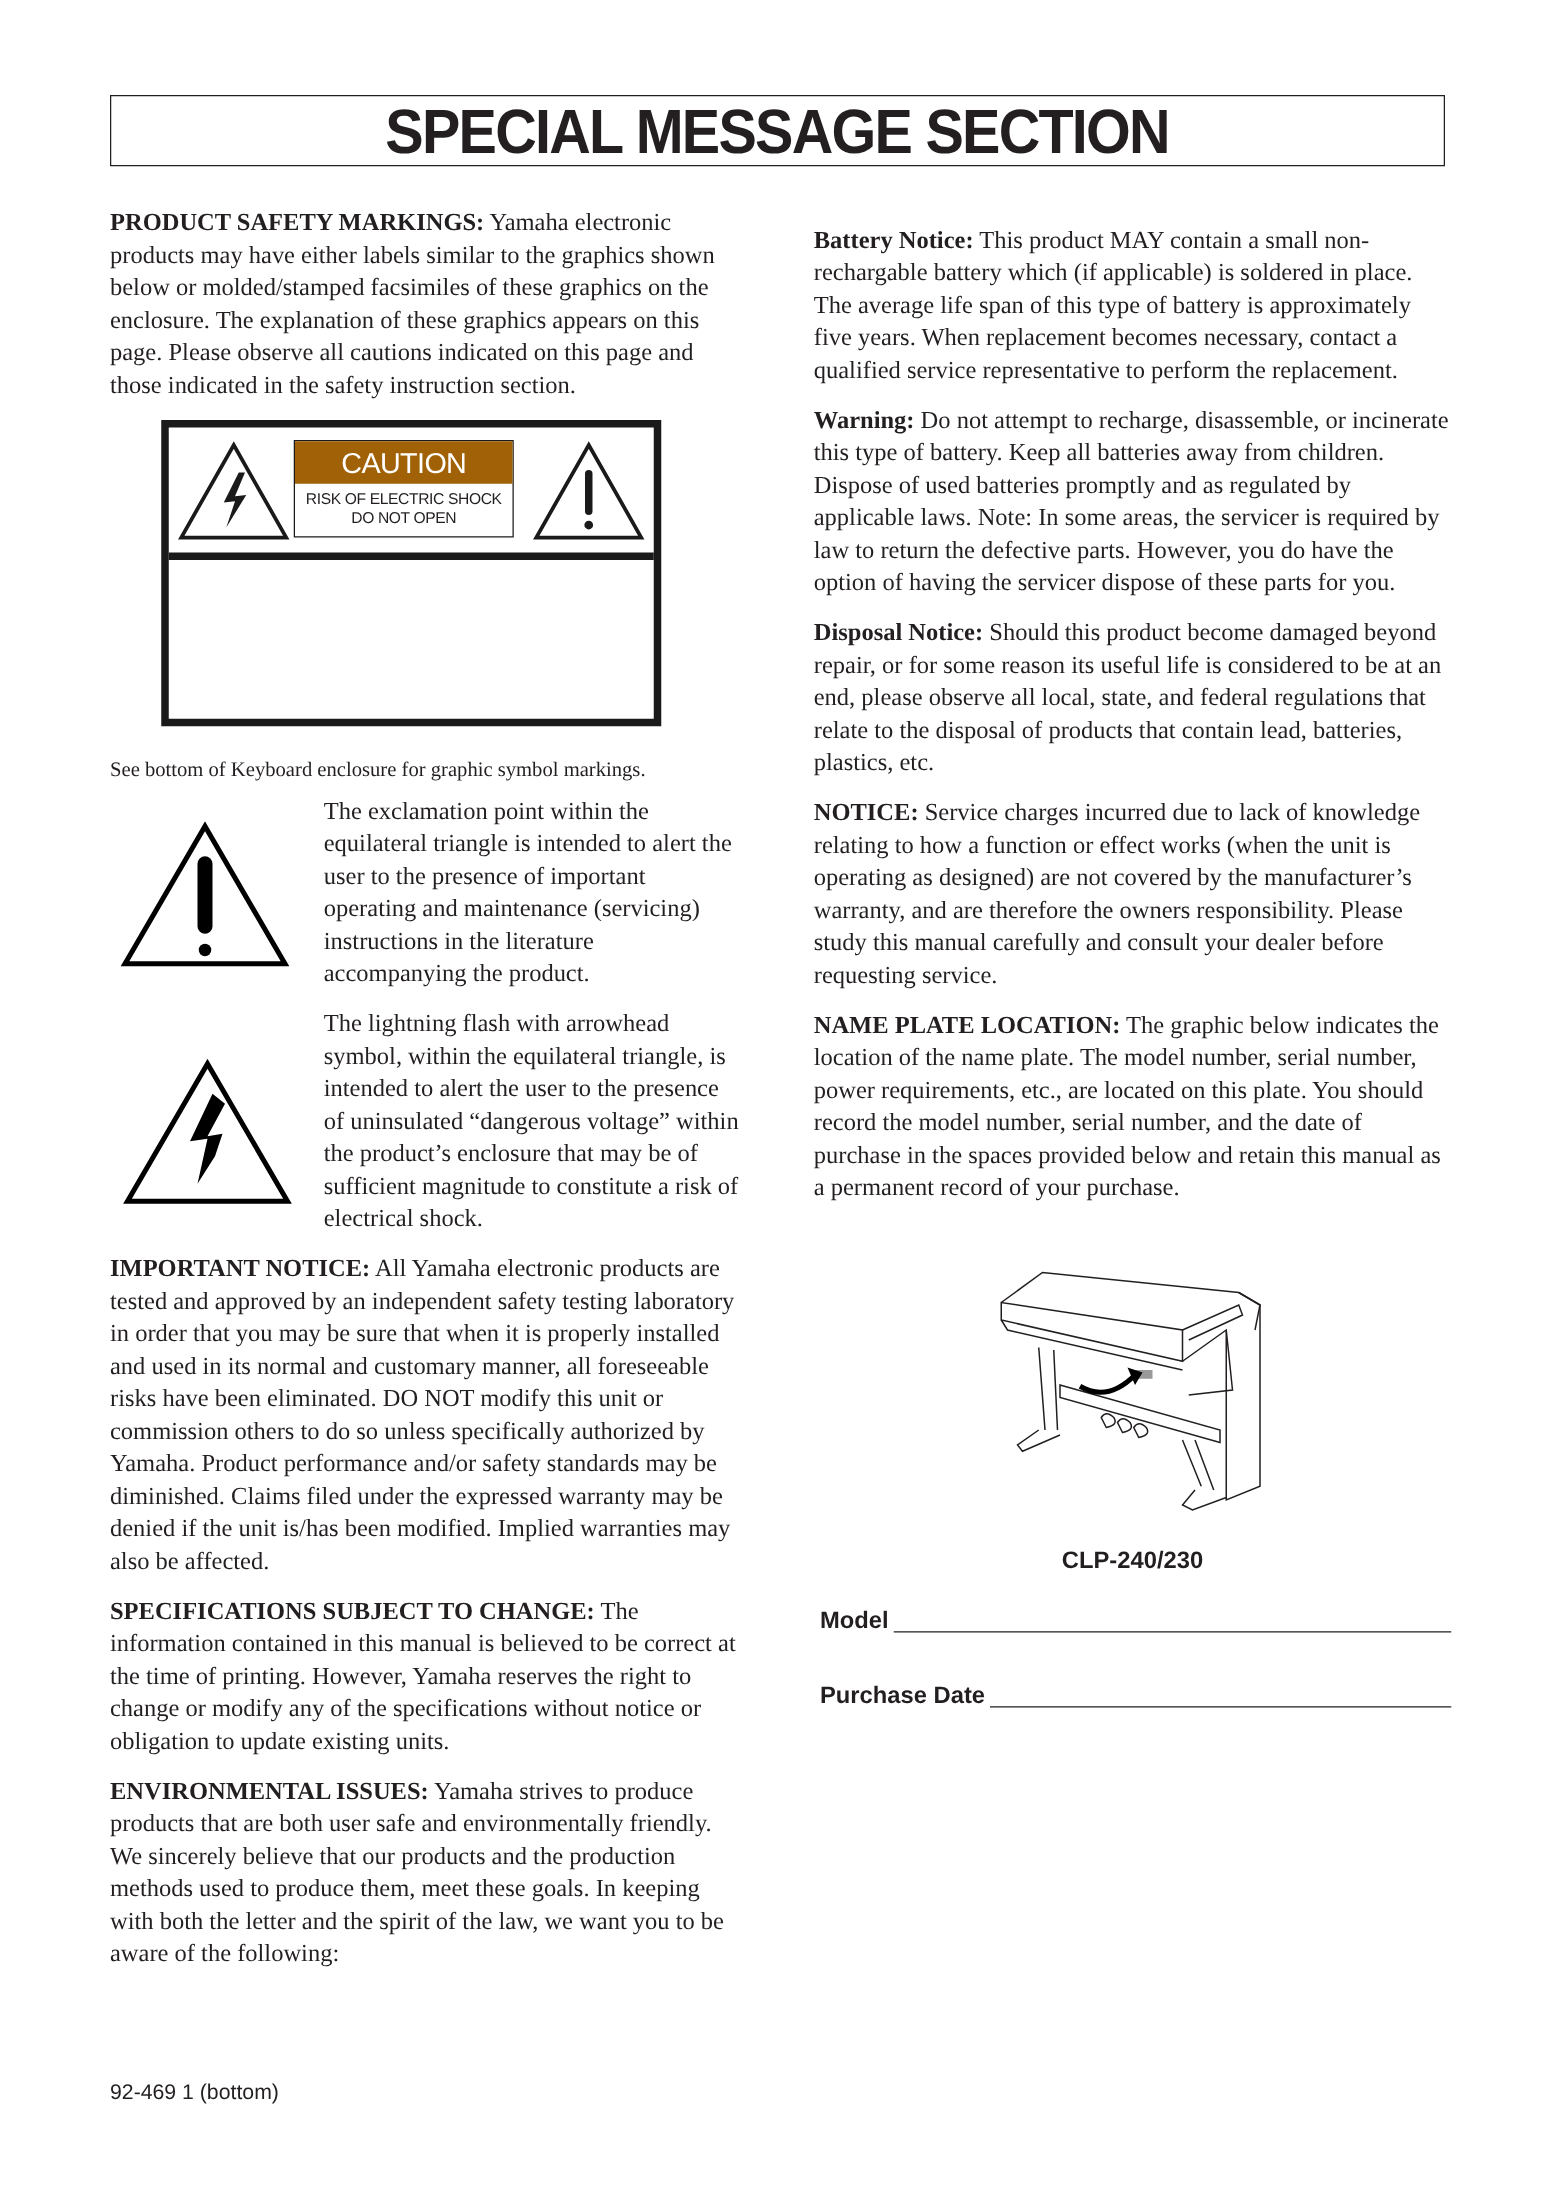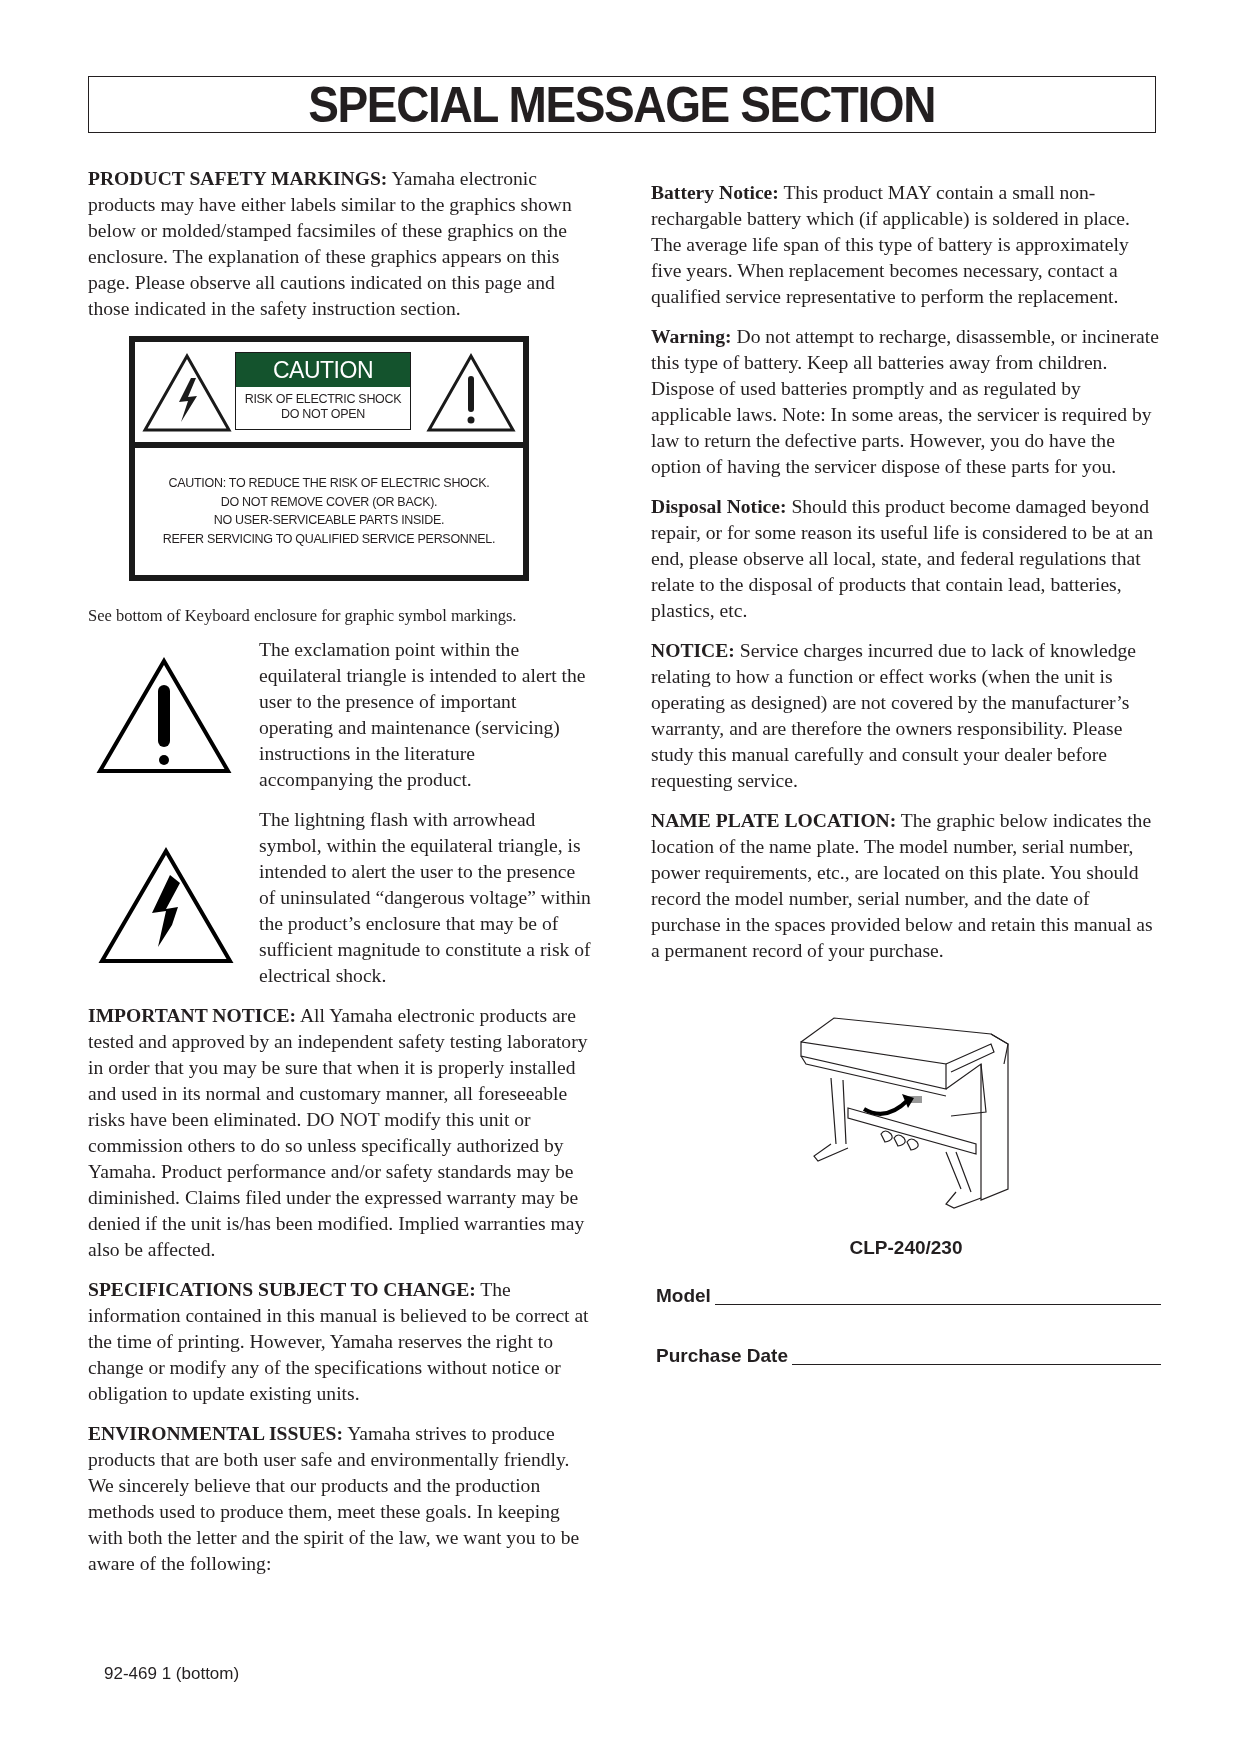--- a/index.html
+++ b/index.html
@@ -23,35 +23,35 @@
     margin: 14px 0 0 41px; width: 400px; height: 245px; border: 6px solid #1a1a1a; box-sizing: border-box;
     position: relative;
   }
   .caution-top { height: 100px; border-bottom: 6px solid #1a1a1a; position: relative; }
   .caution-tri-left { position: absolute; left: 6px; top: 10px; width: 92px; height: 82px; }
   .caution-tri-right { position: absolute; right: 6px; top: 10px; width: 92px; height: 82px; }
   .caution-center {
     position: absolute; left: 100px; top: 10px; width: 176px; height: 78px; border: 1.5px solid #1a1a1a; box-sizing: border-box;
     font-family: "Liberation Sans", sans-serif; text-align: center;
   }
-  .caution-center .hdr { background: #14532d; color: #fff; font-size: 23px; line-height: 34px; height: 34px; letter-spacing: -0.5px; }
+  .caution-center .hdr { background: #a16207; color: #fff; font-size: 23px; line-height: 34px; height: 34px; letter-spacing: -0.5px; }
   .caution-center .sub { font-size: 12.5px; line-height: 15px; padding-top: 5px; letter-spacing: -0.3px; }
   .caution-bottom {
     font-family: "Liberation Sans", sans-serif; font-size: 12.5px; line-height: 18.5px; text-align: center;
     padding-top: 26px; letter-spacing: -0.3px;
   }
   .note-small { font-size: 16.5px; margin-top: 24px; margin-bottom: 10px; line-height: 22px; }
   .symbol-row { display: flex; margin-bottom: 14px; }
   .symbol-row .sym { width: 171px; flex: none; position: relative; }
   .symbol-row .txt { flex: 1; }
   .piano-figure { margin: 26px 0 0 135px; width: 240px; height: 220px; }
   .model-caption { font-family: "Liberation Sans", sans-serif; font-weight: bold; font-size: 19px; text-align: center; margin: 4px 0 0 0; width: 510px; }
   .form-line { display: flex; align-items: flex-end; font-family: "Liberation Sans", sans-serif; font-weight: bold; font-size: 19px; margin-left: 5px; height: 26px; }
   .form-line .fill { flex: 1; border-bottom: 1.5px solid #231f20; margin-left: 4px; margin-bottom: 4px; height: 1px; }
-  .footer { position: absolute; left: 104px; top: 1664px; font-family: "Liberation Sans", sans-serif; font-size: 17px; color: #231f20; }
+  .footer { position: absolute; left: 88px; top: 1664px; font-family: "Liberation Sans", sans-serif; font-size: 17px; color: #231f20; }
 </style>
 </head>
 <body>
 
 <div class="title-box">
   <h1>SPECIAL MESSAGE SECTION</h1>
 </div>
 
 <div class="col col-left">
   <p><b>PRODUCT SAFETY MARKINGS:</b><span> Yamaha electronic products may have either labels similar to the graphics shown below or molded/stamped facsimiles of these graphics on the enclosure. The explanation of these graphics appears on this page. Please observe all cautions indicated on this page and those indicated in the safety instruction section.</span></p>
@@ -67,26 +67,20 @@
         <div class="sub">
           <div>RISK OF ELECTRIC SHOCK</div>
           <div>DO NOT OPEN</div>
         </div>
       </div>
       <svg class="caution-tri-right" viewBox="0 0 92 82">
         <polygon points="46,4 88,78 4,78" fill="none" stroke="#1a1a1a" stroke-width="3"></polygon>
         <rect x="43" y="24" width="6" height="36" rx="3" fill="#1a1a1a"></rect>
         <circle cx="46" cy="68" r="3.5" fill="#1a1a1a"></circle>
       </svg>
-    </div>
-    <div class="caution-bottom">
-      <div>CAUTION: TO REDUCE THE RISK OF ELECTRIC SHOCK.</div>
-      <div>DO NOT REMOVE COVER (OR BACK).</div>
-      <div>NO USER-SERVICEABLE PARTS INSIDE.</div>
-      <div>REFER SERVICING TO QUALIFIED SERVICE PERSONNEL.</div>
     </div>
   </div>
 
   <p class="note-small">See bottom of Keyboard enclosure for graphic symbol markings.</p>
 
   <div class="symbol-row">
     <div class="sym">
       <svg width="140" height="120" viewBox="0 0 140 120" style="position:absolute;left:6px;top:20px;">
         <polygon points="70,4 134,114 6,114" fill="none" stroke="#000" stroke-width="4"></polygon>
         <rect x="64" y="28" width="12" height="62" rx="6" fill="#000"></rect>

